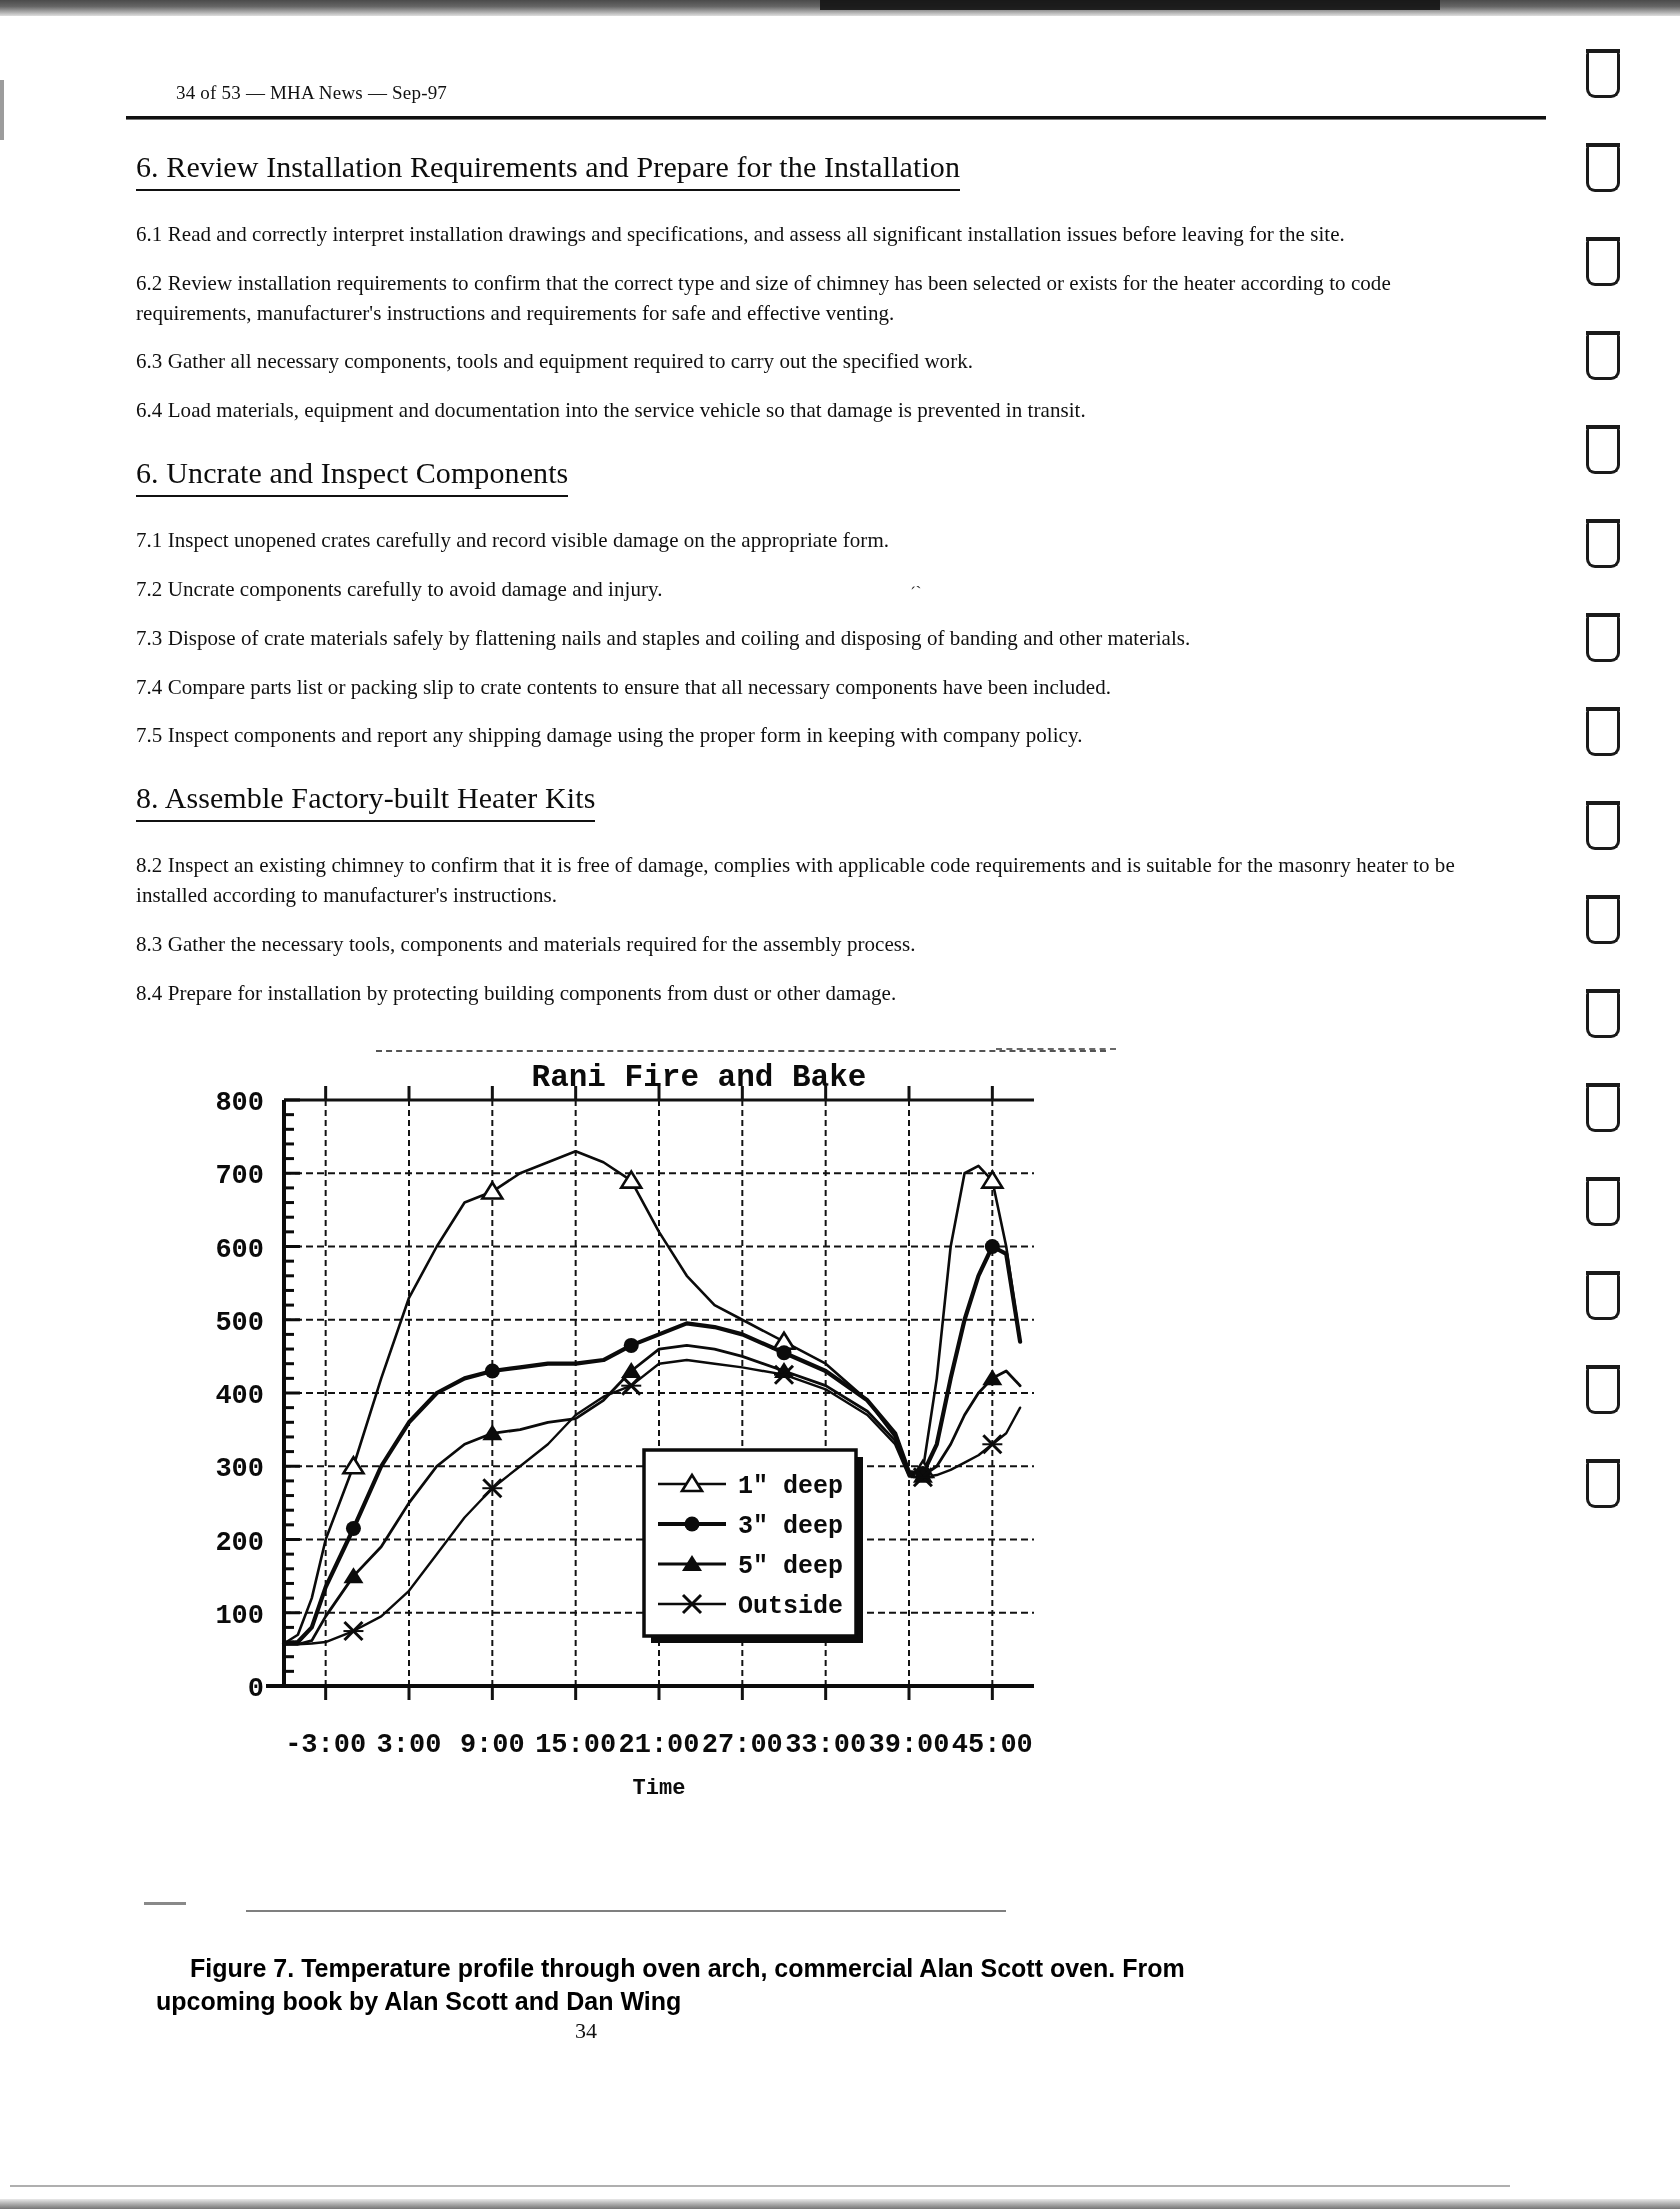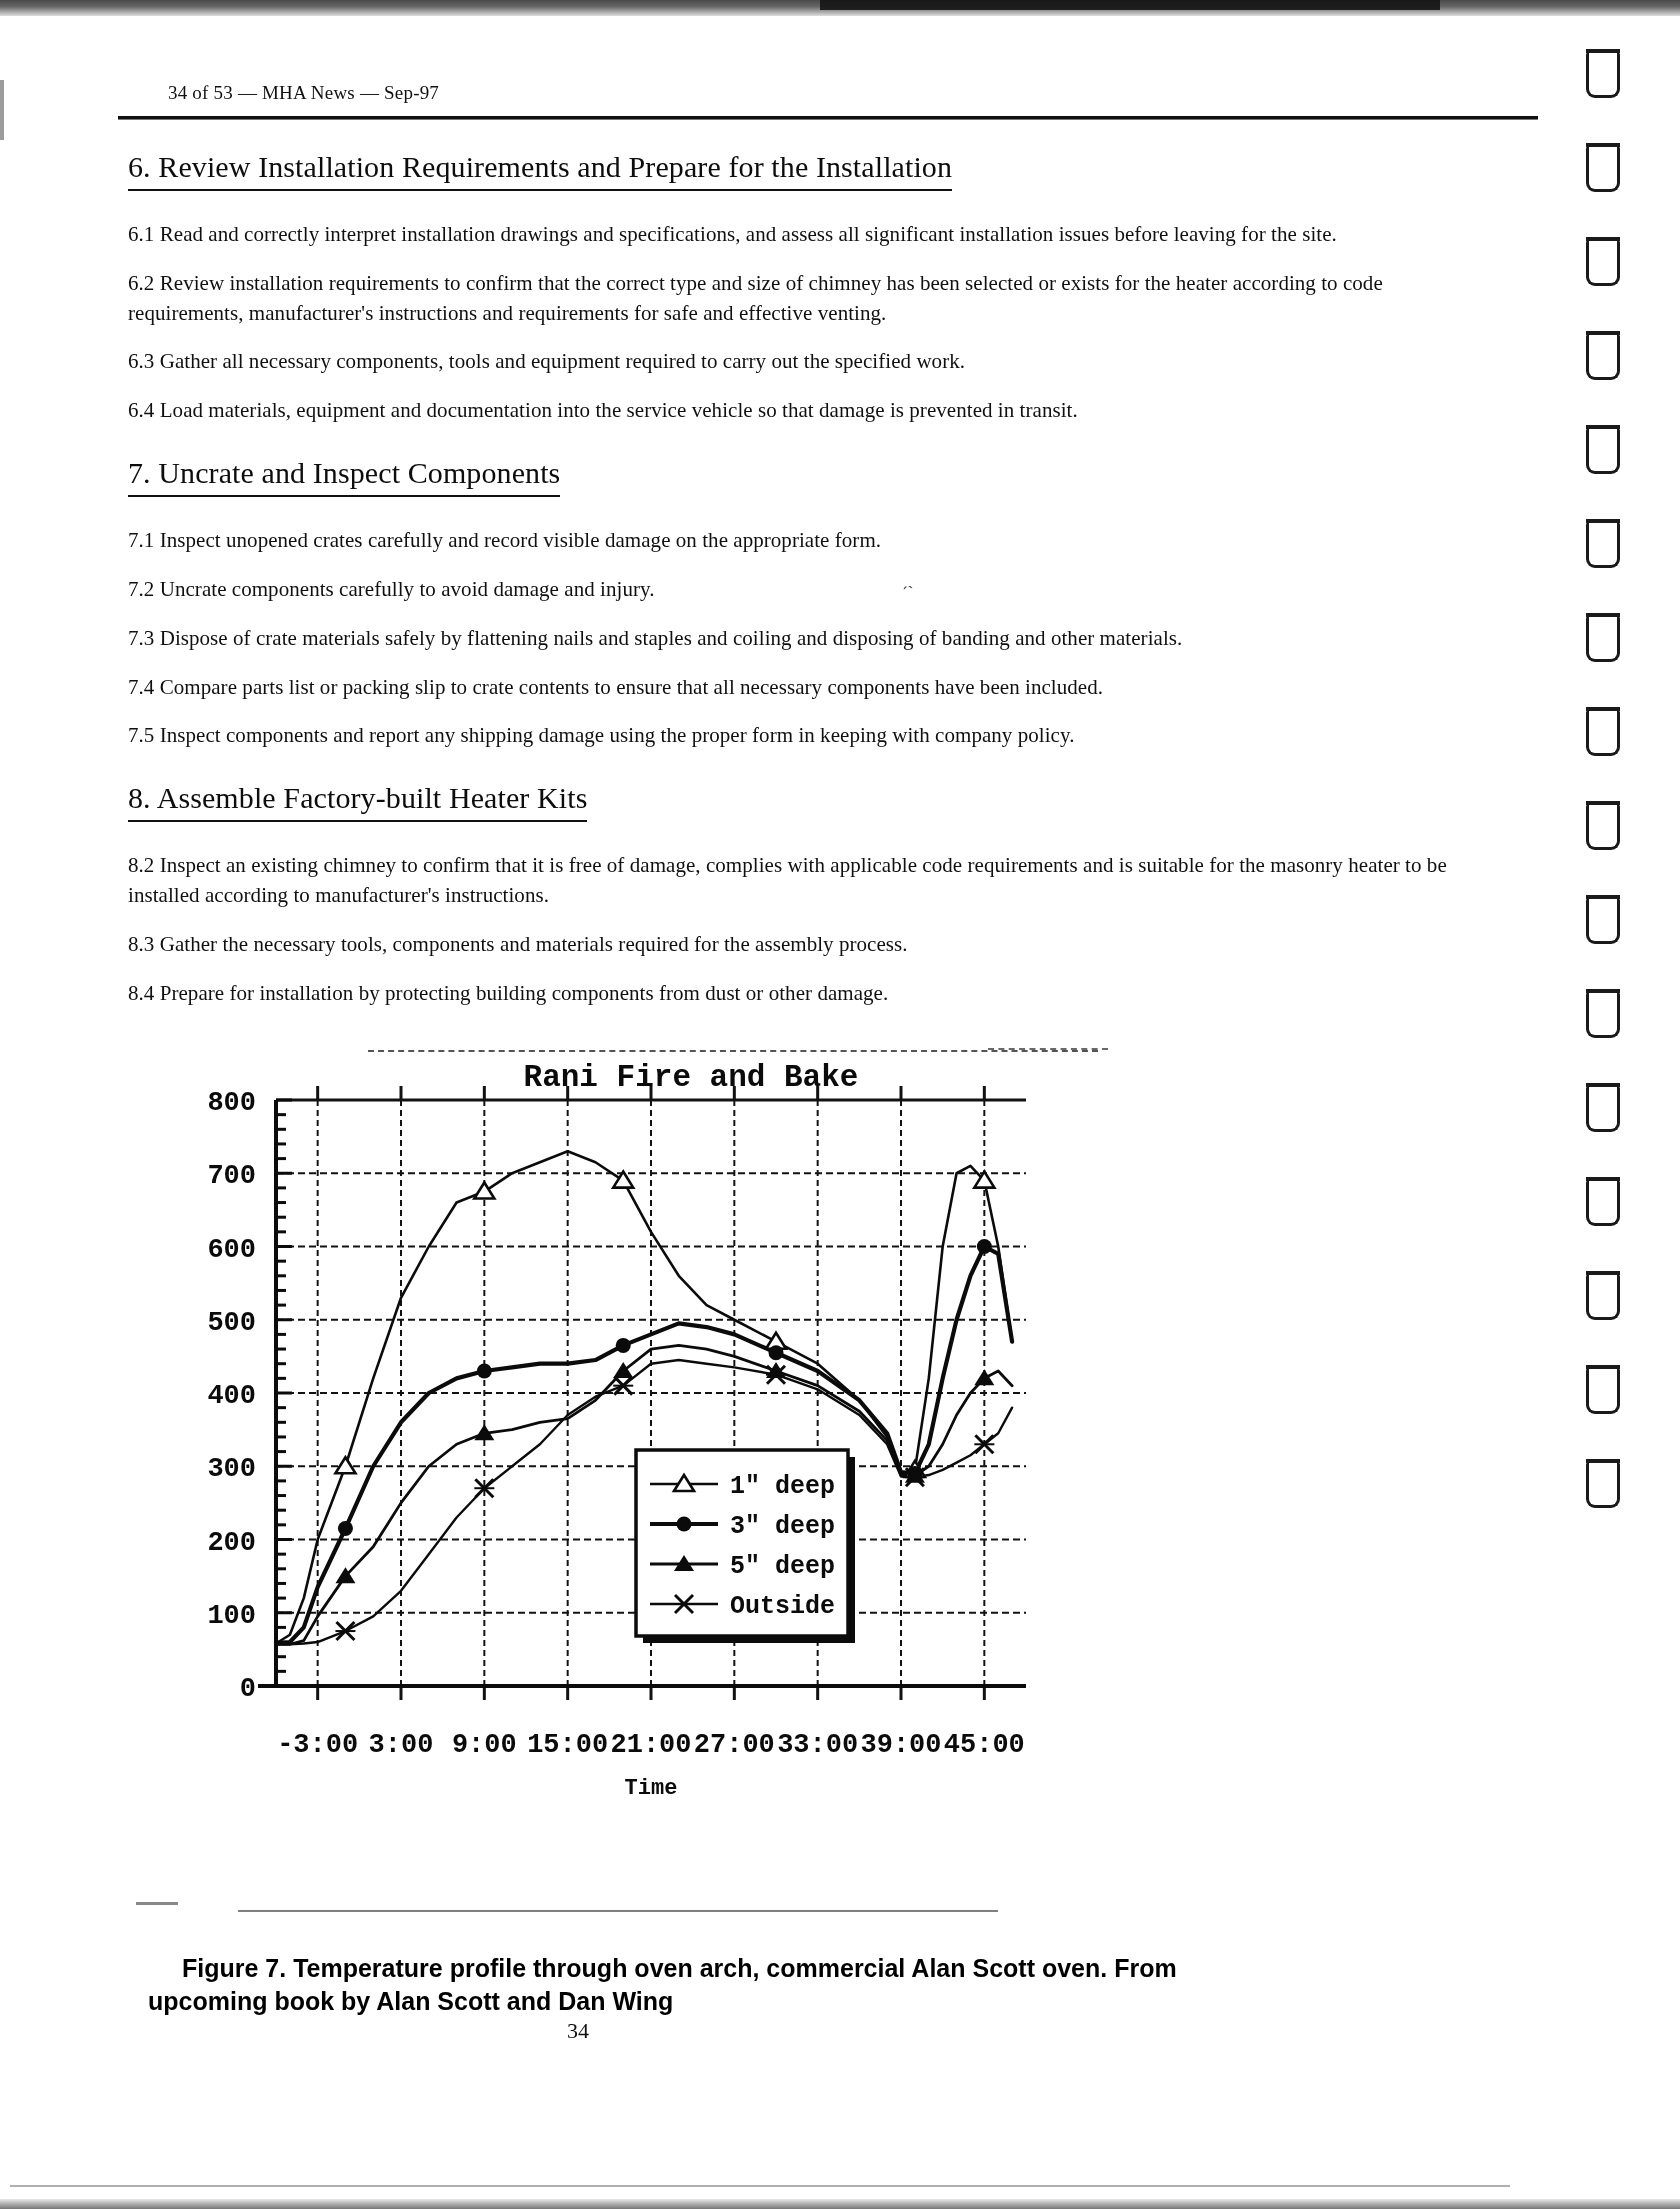--- a/index.html
+++ b/index.html
@@ -47,21 +47,21 @@
     box-sizing:border-box;
     position:relative;
   }
   .binder-hole:before{
     content:""; position:absolute; left:-3px; top:-3px; width:34px; height:4px;
     background:#1a1a1a;
   }
 
   
   #sheet {
-    position:absolute; left:0; top:0; width:1560px; height:2209px;
+    position:absolute; left:8px; top:0; width:1560px; height:2209px;
   }
   .header-line {
     position:absolute; left:118px; top:116px; width:1420px; height:0;
     border-bottom:3px solid #111;
   }
   .header-line:after{
     content:""; position:absolute; left:0; top:3px; width:1420px; height:1px;
     background:#777;
   }
   .page-header {
@@ -168,21 +168,21 @@
     <div class="content">
 
       
       <h2 class="sec first">6. Review Installation Requirements and Prepare for the Installation</h2>
       <p class="para">6.1 Read and correctly interpret installation drawings and specifications, and assess all significant installation issues before leaving for the site.</p>
       <p class="para">6.2 Review installation requirements to confirm that the correct type and size of chimney has been selected or exists for the heater according to code requirements, manufacturer's instructions and requirements for safe and effective venting.</p>
       <p class="para">6.3 Gather all necessary components, tools and equipment required to carry out the specified work.</p>
       <p class="para">6.4 Load materials, equipment and documentation into the service vehicle so that damage is prevented in transit.</p>
 
       
-      <h2 class="sec">7. Uncrate and Inspect Components</h2>
+      <h2 class="sec">6. Uncrate and Inspect Components</h2>
       <p class="para">7.1 Inspect unopened crates carefully and record visible damage on the appropriate form.</p>
       <p class="para">7.2 Uncrate components carefully to avoid damage and injury.</p>
       <p class="para">7.3 Dispose of crate materials safely by flattening nails and staples and coiling and disposing of banding and other materials.</p>
       <p class="para">7.4 Compare parts list or packing slip to crate contents to ensure that all necessary components have been included.</p>
       <p class="para">7.5 Inspect components and report any shipping damage using the proper form in keeping with company policy.</p>
 
       
       <h2 class="sec">8. Assemble Factory-built Heater Kits</h2>
       <p class="para">8.2 Inspect an existing chimney to confirm that it is free of damage, complies with applicable code requirements and is suitable for the masonry heater to be installed according to manufacturer's instructions.</p>
       <p class="para">8.3 Gather the necessary tools, components and materials required for the assembly process.</p>

